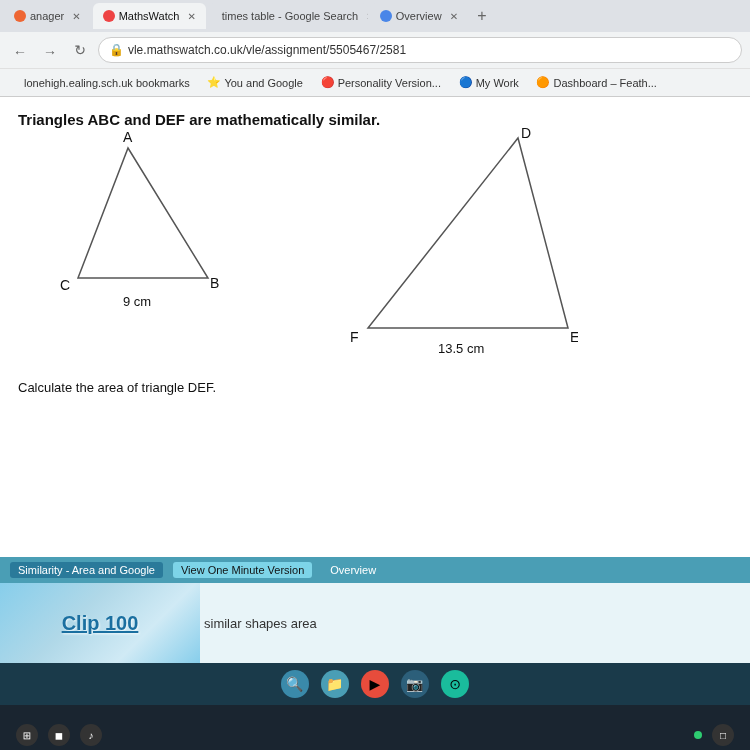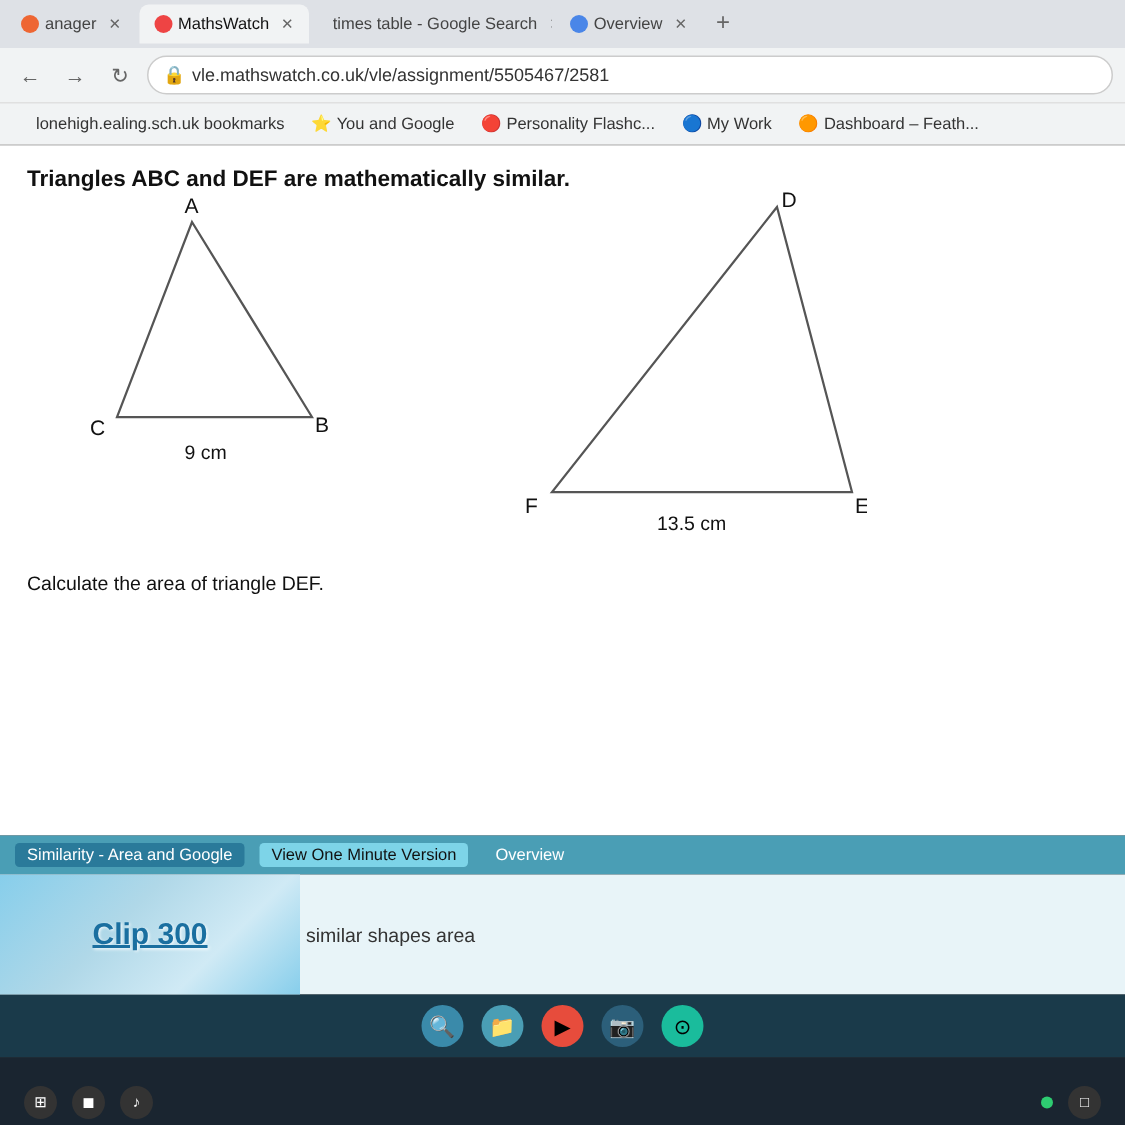--- a/index.html
+++ b/index.html
@@ -333,21 +333,21 @@
   <div class="bookmarks-bar">
     <div class="bookmark-item">
       <span>lonehigh.ealing.sch.uk bookmarks</span>
     </div>
     <div class="bookmark-item">
       <span>⭐</span>
       <span>You and Google</span>
     </div>
     <div class="bookmark-item">
       <span>🔴</span>
-      <span>Personality Flashc...</span>
+      <span>Personality Version...</span>
     </div>
     <div class="bookmark-item">
       <span>🔵</span>
       <span>My Work</span>
     </div>
     <div class="bookmark-item">
       <span>🟠</span>
       <span>Dashboard – Feath...</span>
     </div>
   </div>
@@ -393,21 +393,21 @@
 </div>
 
 <div class="bottom-panel">
   <div class="panel-tab active">Similarity - Area and Google</div>
   <div class="panel-tab-light">View One Minute Version</div>
   <div class="panel-tab">Overview</div>
 </div>
 
 <div class="clip-section">
   <div class="clip-thumbnail">
-    <span class="clip-title">Clip 300</span>
+    <span class="clip-title">Clip 100</span>
   </div>
   <div class="clip-description">similar shapes area</div>
 </div>
 
 <div class="taskbar">
   <div class="taskbar-icon search">🔍</div>
   <div class="taskbar-icon blue">📁</div>
   <div class="taskbar-icon red">▶</div>
   <div class="taskbar-icon dark-blue">📷</div>
   <div class="taskbar-icon teal">⊙</div>

